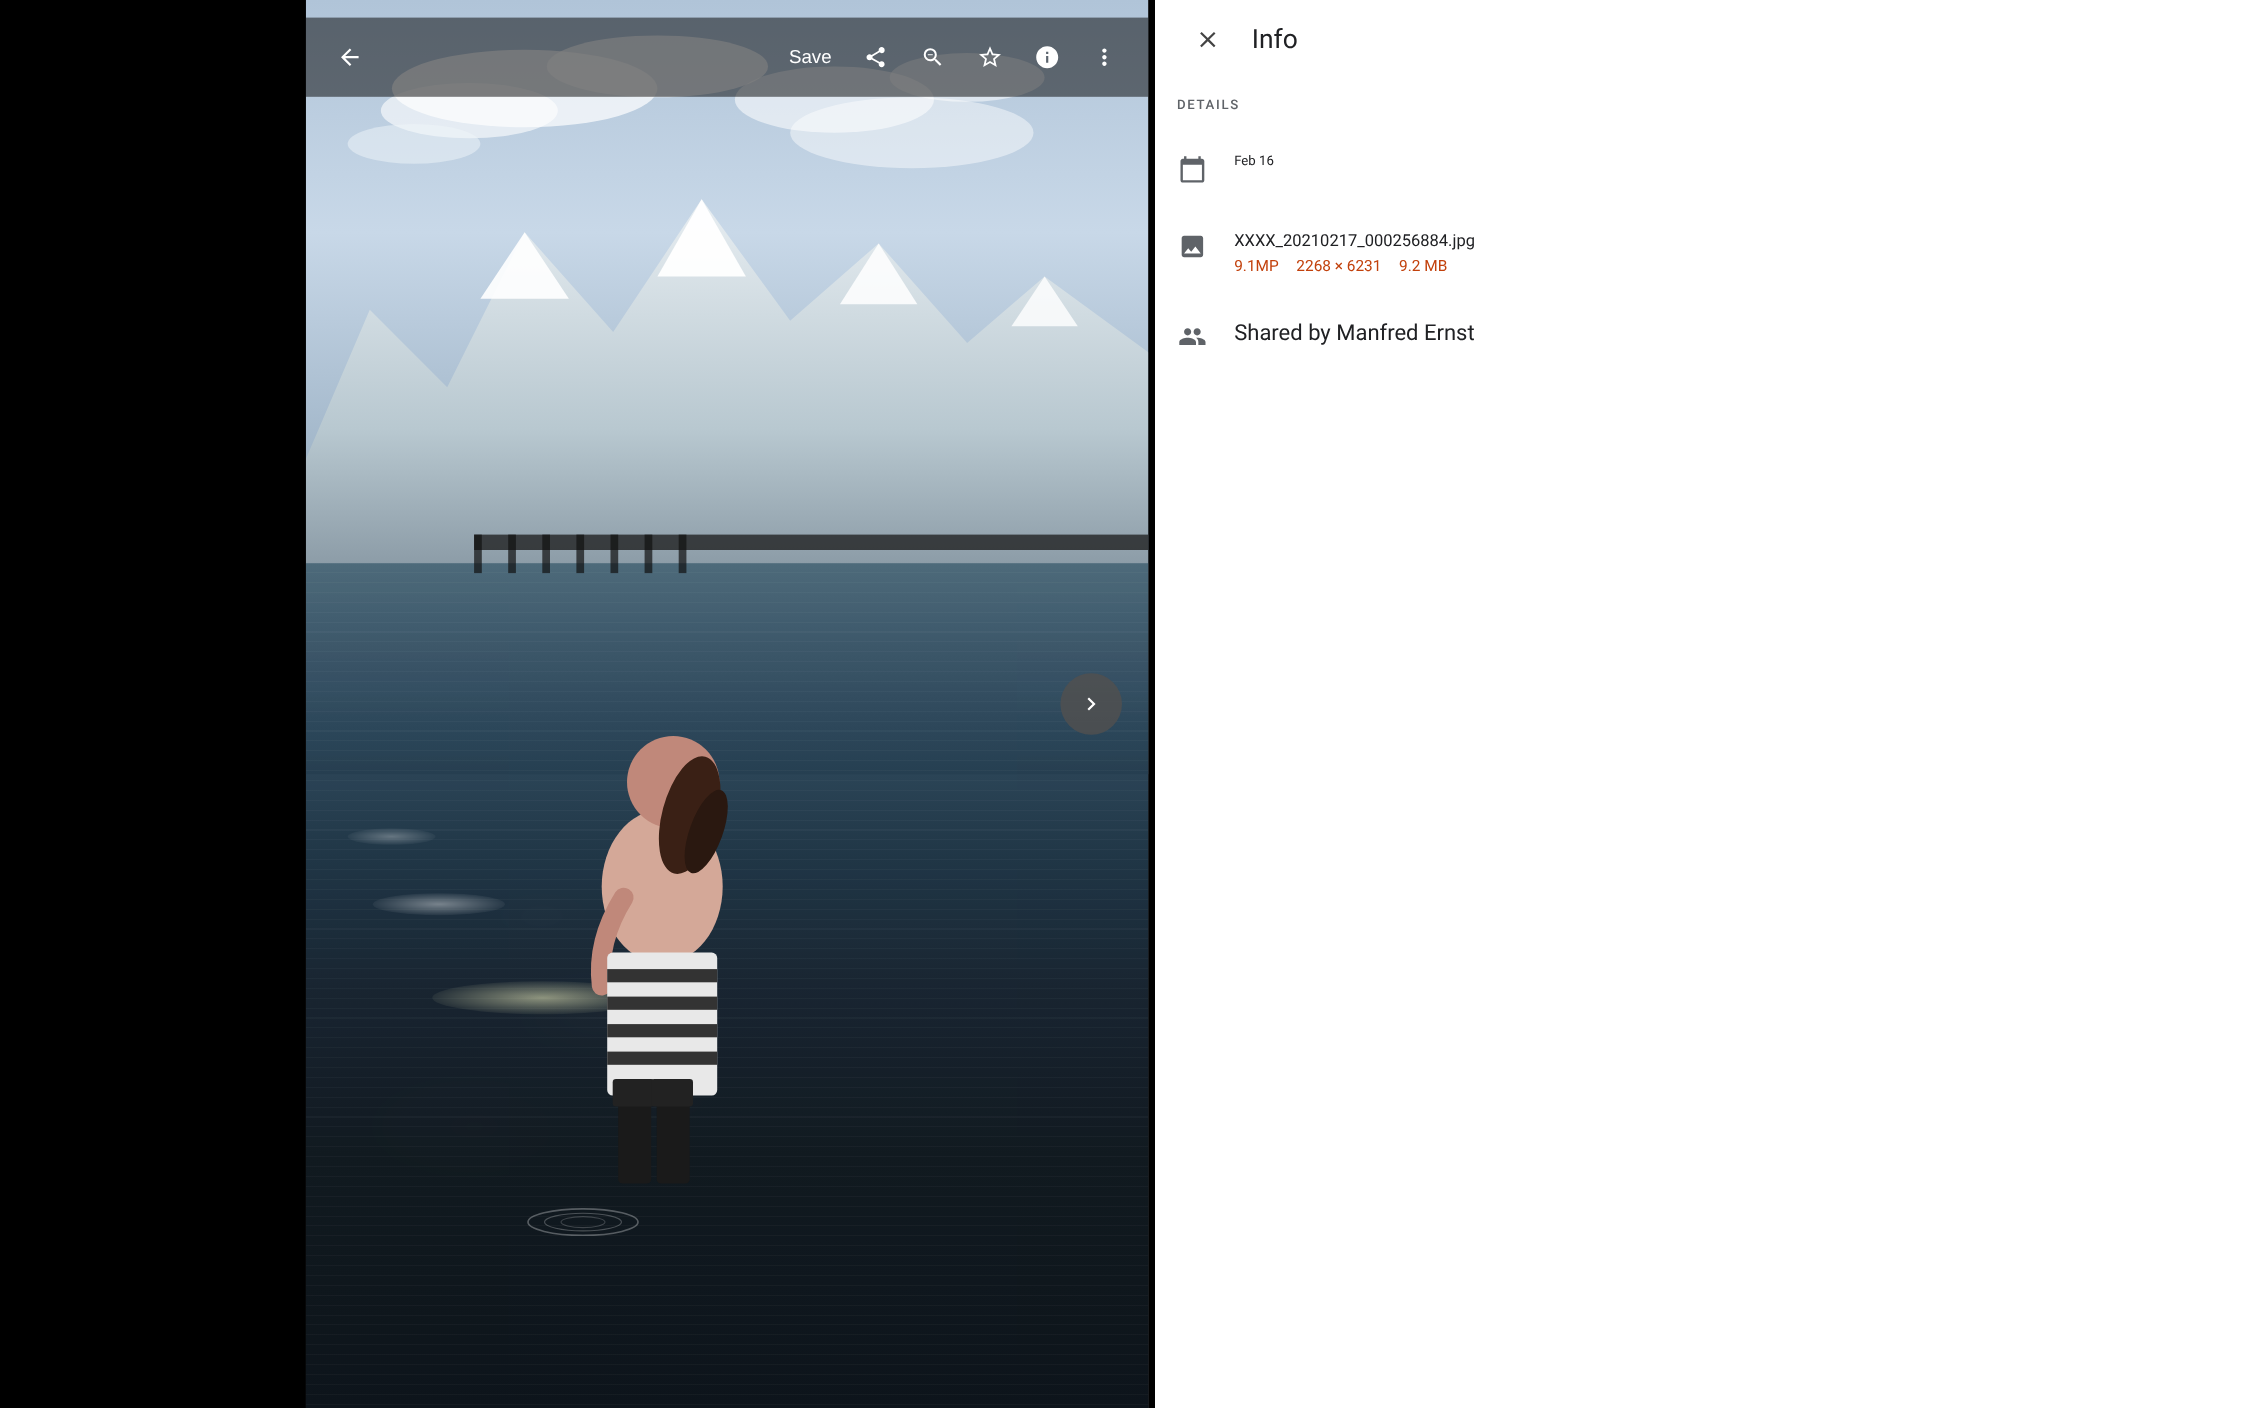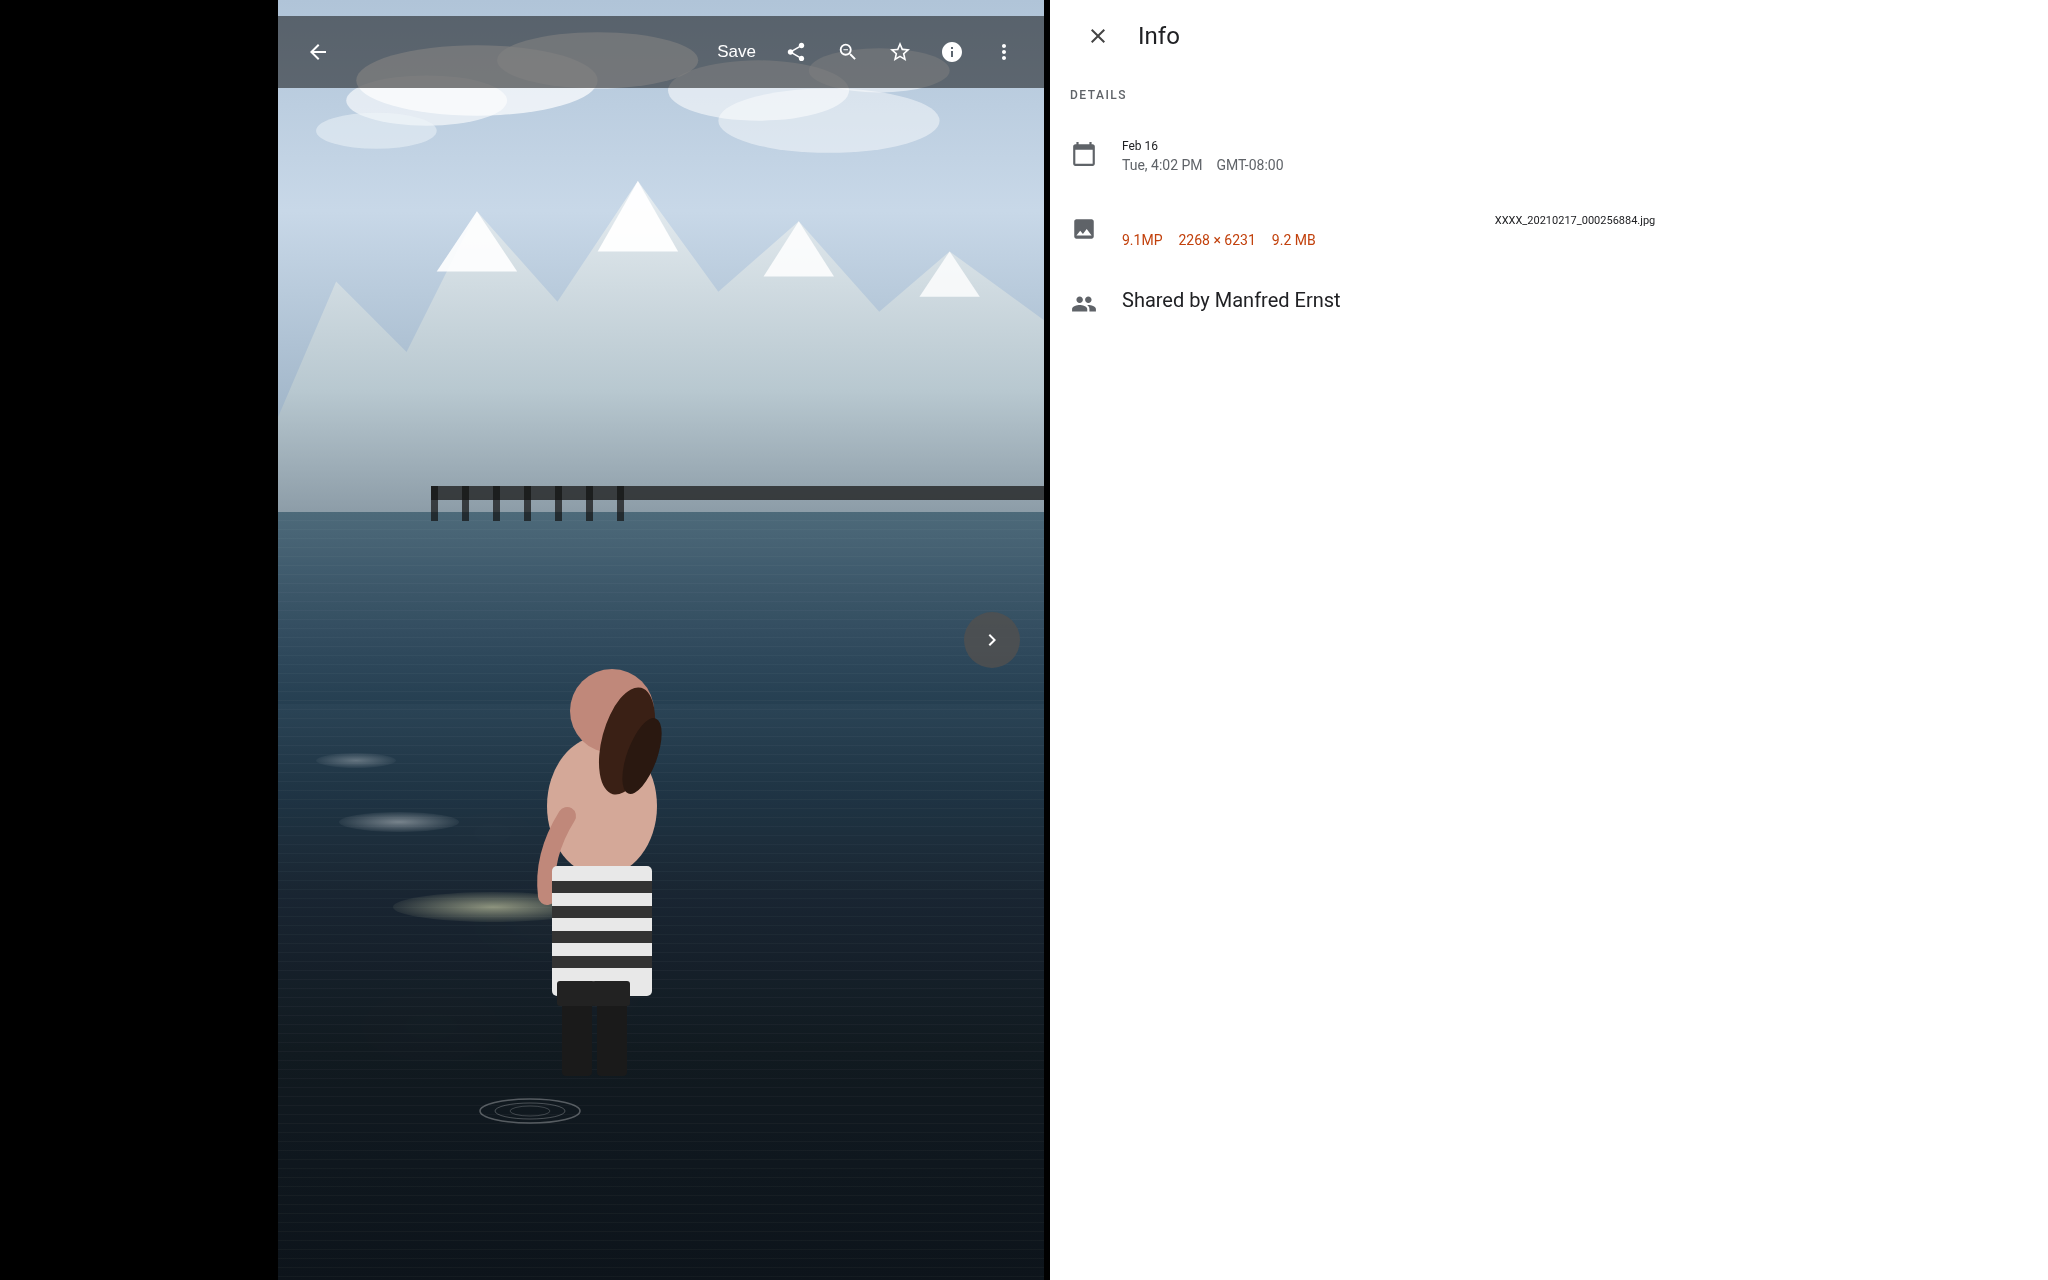--- a/index.html
+++ b/index.html
@@ -248,26 +248,25 @@
       line-height: 1.4;
     }
 
     .info-date-sub {
       font-size: 14px;
       color: #5f6368;
       margin-top: 2px;
     }
 
     .info-filename {
-      font-size: 11px;
+      font-size: 15px;
       color: #202124;
       font-weight: 400;
       line-height: 1.5;
       word-break: break-all;
-      text-align: center;
     }
 
     .info-filedetails {
       font-size: 14px;
       color: #c2410c;
       margin-top: 3px;
       display: flex;
       gap: 16px;
     }
 
@@ -445,25 +444,20 @@
     <div class="details-label">DETAILS</div>
 
     <div class="info-row">
       <div class="info-row-icon">
         <svg width="26" height="26" viewBox="0 0 24 24" fill="#5f6368">
           <path d="M20 3h-1V1h-2v2H7V1H5v2H4c-1.1 0-2 .9-2 2v16c0 1.1.9 2 2 2h16c1.1 0 2-.9 2-2V5c0-1.1-.9-2-2-2zm0 18H4V8h16v13z"></path>
         </svg>
       </div>
       <div class="info-row-content">
         <div class="info-date-main">Feb 16</div>
-        <div class="info-date-sub">
-          <span>Tue, 4:02 PM</span>
-          &nbsp;&nbsp;
-          <span>GMT-08:00</span>
-        </div>
       </div>
     </div>
 
     <div class="info-row">
       <div class="info-row-icon">
         <svg width="26" height="26" viewBox="0 0 24 24" fill="#5f6368">
           <path d="M21 19V5c0-1.1-.9-2-2-2H5c-1.1 0-2 .9-2 2v14c0 1.1.9 2 2 2h14c1.1 0 2-.9 2-2zM8.5 13.5l2.5 3.01L14.5 12l4.5 6H5l3.5-4.5z"></path>
         </svg>
       </div>
       <div class="info-row-content">

